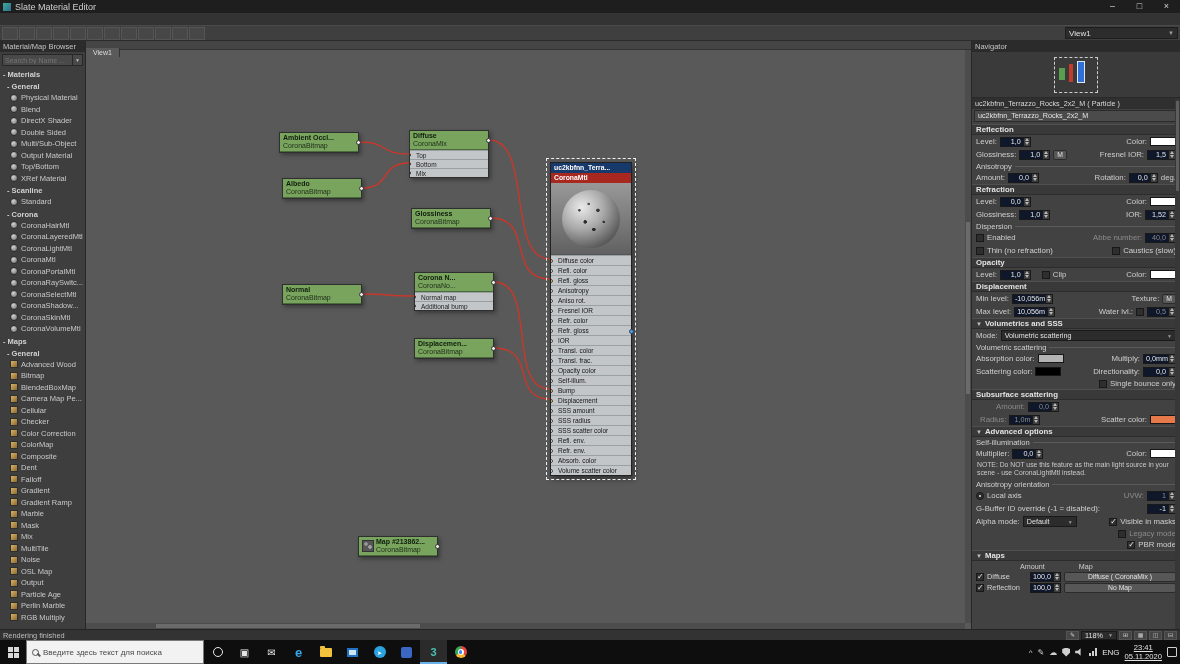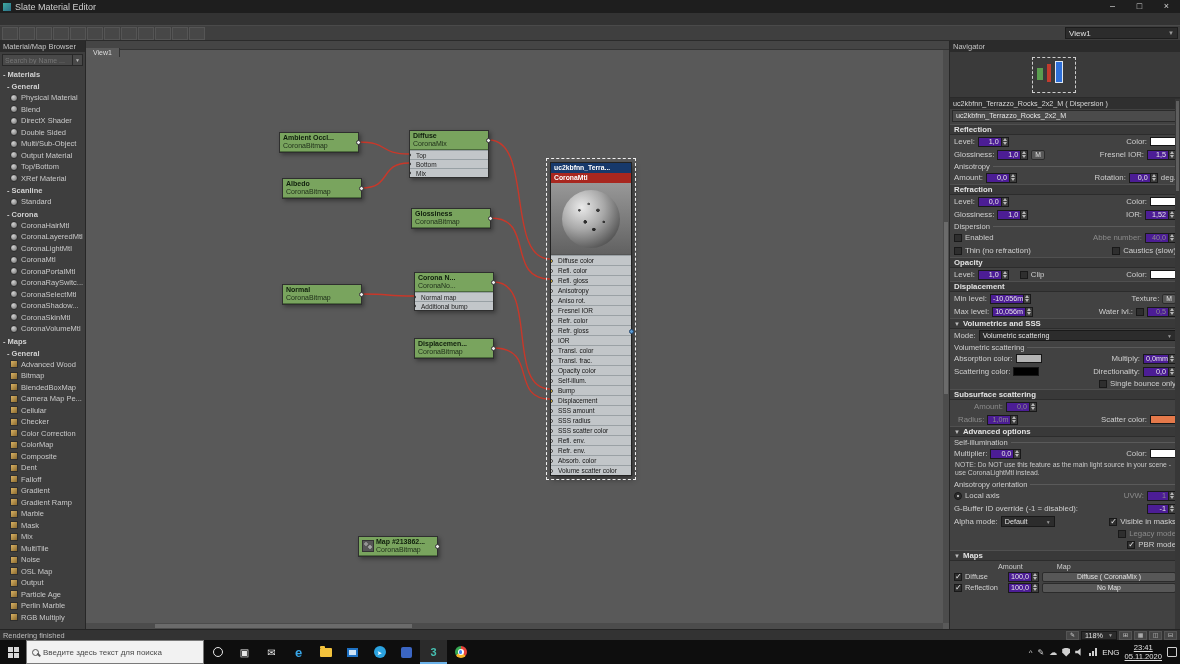--- a/index.html
+++ b/index.html
@@ -83,34 +83,34 @@
       radial-gradient(circle at 46% 24%, #565656 0 1px, transparent 1.6px),
       radial-gradient(circle at 34% 30%, #eaeaea, #a8a8a8 40%, #5c5c5c 75%, #303030 100%); }
   .slots { list-style:none; }
   .slots li { position:relative; height:10px; line-height:10px; font-size:6.5px; color:#141414; padding-left:7px; border-top:1px solid #9aa1a5; white-space:nowrap; overflow:hidden; }
   .sdot { position:absolute; left:-2px; top:3px; width:4px; height:4px; border-radius:50%; background:#efefef; border:1px solid #444; }
   .slots li:nth-child(1) .sdot, .slots li:nth-child(3) .sdot,
   .slots li:nth-child(14) .sdot, .slots li:nth-child(15) .sdot { background:#ffd23e; }
   .outblue { position:absolute; right:-3px; top:166px; width:5px; height:5px; border-radius:50%; background:#5b9bd5; border:1px solid #23456b; }
 
   
-  .rightpanel { width:231px; flex:none; background:#424242; border-left:1px solid #272727; position:relative; overflow:hidden; font-size:8px; }
+  .rightpanel { width:209px; flex:none; background:#424242; border-left:1px solid #272727; position:relative; overflow:hidden; font-size:8px; }
   .nav-view { height:46px; background:#3a3a3a; border-bottom:1px solid #2a2a2a; position:relative; }
   .nav-box { position:absolute; left:82px; top:5px; width:44px; height:36px; border:1px dashed #cfcfcf; }
   .nav-rect { position:absolute; }
   .mtl-hdr { height:11px; background:#2f2f2f; color:#d8d8d8; font-size:7.2px; line-height:11px; padding-left:3px; white-space:nowrap; overflow:hidden; }
   .mtl-name { height:12px; margin:1px 2px 2px; background:#4b4b4b; border:1px solid #2a2a2a; font-size:7.2px; line-height:10px; padding-left:3px; color:#e4e4e4; white-space:nowrap; overflow:hidden; }
 
   .sec-h { height:11px; background:#393939; border-top:1px solid #505050; border-bottom:1px solid #2c2c2c; font-weight:bold; font-size:7.8px; color:#e2e2e2; line-height:10px; padding-left:4px; display:flex; align-items:center; gap:3px; }
   .sec-h .tri { font-size:6px; color:#bdbdbd; }
   .prow { display:flex; align-items:center; height:13px; padding:0 4px; gap:3px; color:#cfcfcf; font-size:7.8px; white-space:nowrap; }
   .prow.h11 { height:11px; }
   .sublbl { display:flex; align-items:center; gap:3px; height:10px; padding:0 4px; font-size:7.6px; color:#cfcfcf; white-space:nowrap; }
   .sublbl .hr { flex:1; height:1px; background:#5a5a5a; }
-  .val { background:#4c1d95; border:1px solid #191919; color:#e6e6e6; font-size:7.2px; height:10px; line-height:8px; padding:0 2px; text-align:right; display:inline-block; }
+  .val { background:#0f172a; border:1px solid #191919; color:#e6e6e6; font-size:7.2px; height:10px; line-height:8px; padding:0 2px; text-align:right; display:inline-block; }
   .num { display:inline-flex; }
   .spin { width:7px; height:10px; background:#3d3d3d; border:1px solid #191919; border-left:none; display:flex; flex-direction:column; align-items:center; justify-content:center; gap:1px; }
   .spin i { display:block; width:0; height:0; border-left:2.5px solid transparent; border-right:2.5px solid transparent; }
   .spin .up { border-bottom:3px solid #b9b9b9; }
   .spin .dn { border-top:3px solid #b9b9b9; }
   .swatch { width:26px; height:9px; border:1px solid #161616; display:inline-block; }
   .mbtn { background:#575757; border:1px solid #2b2b2b; border-radius:2px; font-size:6.8px; height:10px; line-height:8px; padding:0 3px; color:#e2e2e2; display:inline-block; text-align:center; }
   .chk { width:8px; height:8px; background:#2e2e2e; border:1px solid #191919; position:relative; flex:none; display:inline-block; }
   .chk.on::after { content:"✓"; position:absolute; top:-2px; left:0; font-size:8px; color:#eaeaea; }
   .radio { width:8px; height:8px; border-radius:50%; background:#2e2e2e; border:1px solid #191919; position:relative; flex:none; }
@@ -536,21 +536,21 @@
     <div class="rightpanel">
       <div class="panel-h">Navigator</div>
       <div class="nav-view">
         <div class="nav-box">
           <span class="nav-rect" style="left:4px;top:10px;width:6px;height:12px;background:#5a9e4f;"></span>
           <span class="nav-rect" style="left:14px;top:6px;width:4px;height:18px;background:#c23b2d;"></span>
           <span class="nav-rect" style="left:22px;top:3px;width:8px;height:22px;background:#2e6fd8;border:1px solid #dfe8f2;"></span>
         </div>
       </div>
 
-      <div class="mtl-hdr">uc2kbfnn_Terrazzo_Rocks_2x2_M  ( Dispersion )</div>
+      <div class="mtl-hdr">uc2kbfnn_Terrazzo_Rocks_2x2_M  ( Particle )</div>
       <div class="mtl-name">uc2kbfnn_Terrazzo_Rocks_2x2_M</div>
 
       <div class="sec-h">
           <span>Reflection</span>
         </div>
       <div class="prow">
         <span>Level:</span>
         <span class="num">
             <span class="val w24">1,0</span>
             <span class="spin">

